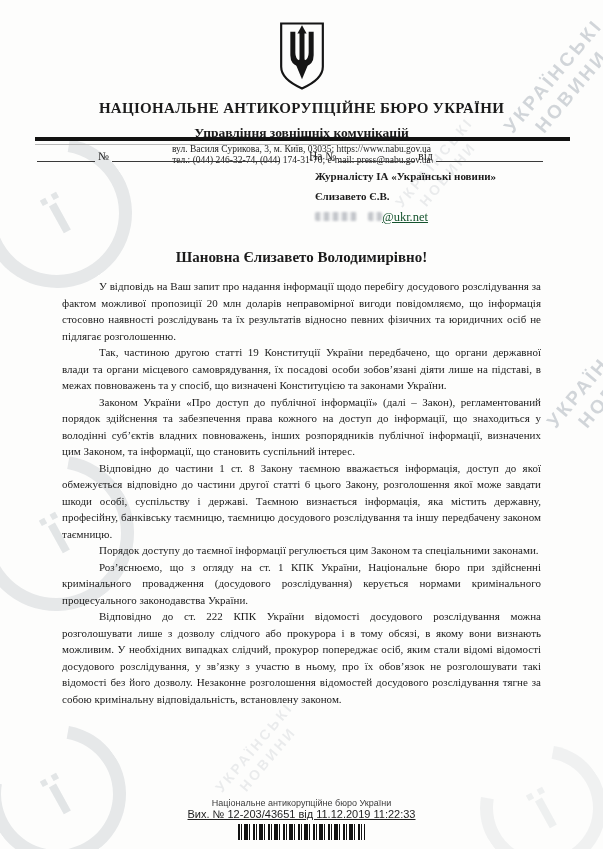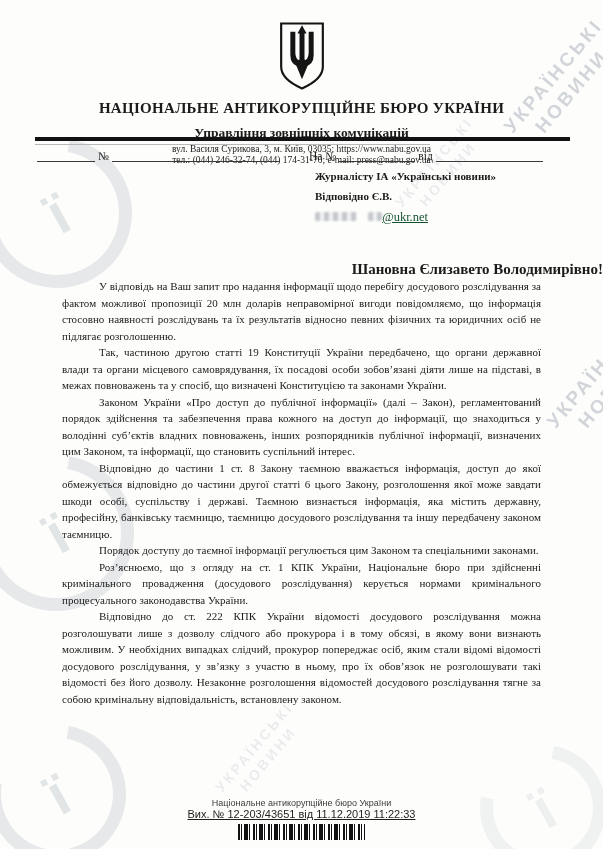--- a/index.html
+++ b/index.html
@@ -47,22 +47,22 @@
   .recipient{position:absolute; left:315px; top:166px; line-height:20px;}
   .recipient .r-line{font-size:11px; font-weight:bold;}
   .email-line{font-size:12.5px; font-weight:normal; margin-top:1px;}
   .redact{
     display:inline-block; height:9px; border-radius:2px; vertical-align:baseline;
     background:repeating-linear-gradient(90deg, rgba(140,145,155,.5) 0 5px, rgba(200,202,208,.2) 5px 9px);
     filter:blur(1.3px);
   }
   .email-link{text-decoration:underline; color:#14532d;}
   
-  .salutation{position:absolute; top:249px; left:0; right:0; text-align:right;
-    font-size:15px; font-weight:bold;margin-top:12px;}
+  .salutation{position:absolute; top:249px; left:0; right:0; text-align:center;
+    font-size:15px; font-weight:bold;}
   .body-text{
     position:absolute; top:278px; left:62px; width:479px;
     font-size:11px; line-height:16.5px; text-align:justify;
   }
   .body-text p{margin:0; text-indent:37px;}
   
   .stamp{position:absolute; top:798px; left:0; right:0; text-align:center;
     font-family:"Liberation Sans", sans-serif;}
   .stamp-org{font-size:9px; color:#3c3c3c;}
   .stamp-ref{font-size:11px; color:#1f1f1f; margin-top:0;text-decoration:underline;}
@@ -135,21 +135,21 @@
       <span class="u" style="width:168px;"></span>
       <span style="width:26px;"></span>
       <span class="lbl">На №</span>
       <span class="u" style="width:76px;"></span>
       <span class="lbl">від</span>
       <span class="u" style="flex:1;"></span>
     </div>
 
     <div class="recipient">
       <div class="r-line">Журналісту ІА «Українські новини»</div>
-      <div class="r-line">Відповідно Є.В.</div>
+      <div class="r-line">Єлизавето Є.В.</div>
       <div class="email-line">
         <span class="redact" style="width:42px;"></span>
         <span class="redact" style="width:14px; margin-left:8px;"></span><span class="email-link">@ukr.net</span>
       </div>
     </div>
 
     <div class="salutation">Шановна Єлизавето Володимирівно!</div>
 
     <div class="body-text">
       <p>У відповідь на Ваш запит про надання інформації щодо перебігу досудового розслідування за фактом можливої пропозиції 20 млн доларів неправомірної вигоди повідомляємо, що інформація стосовно наявності розслідувань та їх результатів відносно певних фізичних та юридичних осіб не підлягає розголошенню.</p>

